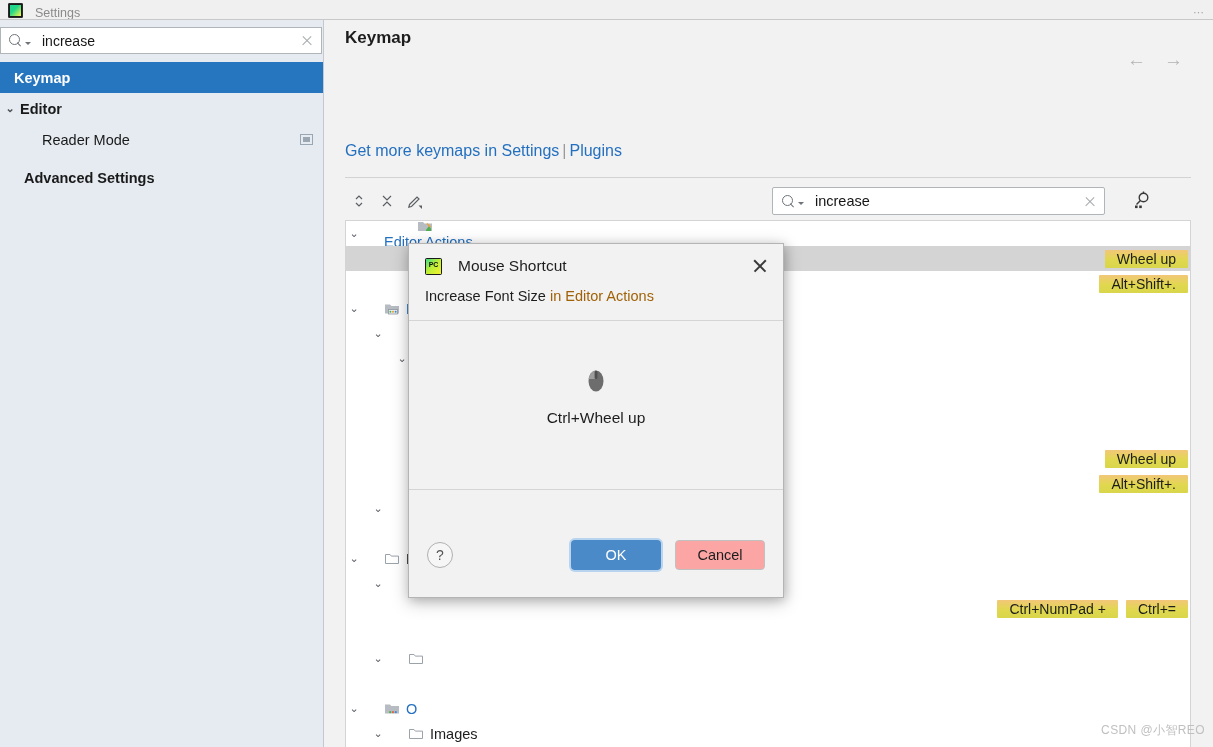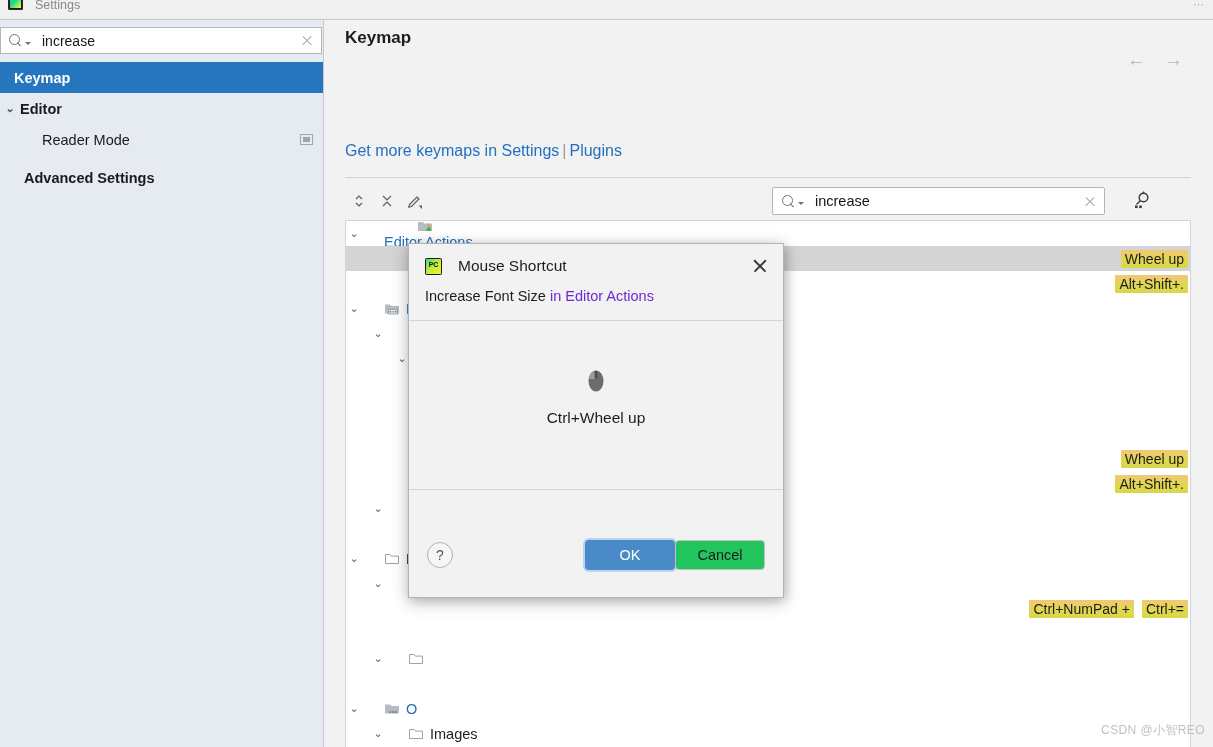--- a/index.html
+++ b/index.html
@@ -11,21 +11,21 @@
     font-size: 13px;
     color: #1d1d1d;
     background: #f2f2f2;
   }
   #app { position: relative; width: 1213px; height: 747px; }
 
   
   .titlebar {
     position: absolute; left: 0; top: 0; width: 1213px; height: 20px;
     background: #f0f0f0; border-bottom: 1px solid #c8c8c8;
-    display: flex; align-items: flex-end; padding: 8px 6px;
+    display: flex; align-items: flex-end; padding: 0 6px;
     overflow: hidden;
   }
   .tb-icon {
     width: 15px; height: 15px; margin-bottom: 1px; margin-left: 2px;
     background: #1a1a1a; border: 1px solid #2a2a2a; position: relative;
     border-radius: 1px;
   }
   .tb-icon:before {
     content: ""; position: absolute; left: 1px; top: 1px; right: 1px; bottom: 1px;
     background: linear-gradient(135deg, #21d789 0%, #21d789 40%, #fcf84a 100%);
@@ -193,21 +193,21 @@
   .hl {
     background: #ffe9a3; border-bottom: 1px solid #b79b3e;
   }
   .bold { font-weight: bold; }
 
   .t-shortcuts {
     position: absolute; right: 2px; top: 0; height: 25px;
     display: flex; align-items: center; gap: 8px;
   }
   .sc {
-    padding: 1px 4px; font-size: 14px; color: #1d1d1d;
+    padding: 1px 12px; font-size: 14px; color: #1d1d1d;
     background: linear-gradient(to bottom, #f2c779 0%, #e0d84e 55%, #d9d64b 100%);
     border-radius: 1px;
   }
 
   
   .dlg-shadow {
     position: absolute; left: 410px; top: 245px; width: 376px; height: 355px;
     background: rgba(0,0,0,.14); filter: blur(5px);
   }
   .dialog {
@@ -240,21 +240,21 @@
   .dlg-close:before, .dlg-close:after {
     content: ""; position: absolute; left: 3px; top: 10px;
     width: 16px; height: 1.5px; background: #3a3a3a;
   }
   .dlg-close:before { transform: rotate(45deg); }
   .dlg-close:after  { transform: rotate(-45deg); }
 
   .dlg-subtitle {
     padding: 0 16px 16px 16px; font-size: 14.5px; color: #1d1d1d;
   }
-  .dlg-subtitle .g { color: #6d28d9; }
+  .dlg-subtitle .g { color: #a16207; }
   .dlg-body {
     height: 170px; border-top: 1px solid #d5d5d5; border-bottom: 1px solid #d5d5d5;
     background: #f2f2f2;
     display: flex; flex-direction: column; align-items: center;
     justify-content: flex-start; padding-top: 48px;
   }
   .mouse-ico { width: 18px; height: 24px; }
   .dlg-shortcut-text {
     margin-top: 16px; font-size: 15.5px; color: #1d1d1d;
   }
@@ -267,22 +267,22 @@
     background: #f6f6f6; color: #555; display: flex; align-items: center;
     justify-content: center; font-size: 14px; cursor: pointer;
   }
   .btn-ok {
     margin-left: auto; width: 90px; height: 30px; border-radius: 4px;
     background: #4a8ac9; color: #fff; font-size: 14.5px; border: none;
     box-shadow: 0 0 0 2px #b9d4ee; cursor: pointer;
     font-family: "Liberation Sans", sans-serif;
   }
   .btn-cancel {
-    width: 90px; height: 30px; border-radius: 4px;
-    background: #22c55e; color: #1d1d1d; font-size: 14.5px;
+    margin-left: 14px; width: 90px; height: 30px; border-radius: 4px;
+    background: #fca5a5; color: #1d1d1d; font-size: 14.5px;
     border: 1px solid #c0c0c0; cursor: pointer;
     font-family: "Liberation Sans", sans-serif;
   }
 
   .watermark {
     position: absolute; right: 8px; bottom: 8px;
     font-size: 12px; color: #c0c0c0; letter-spacing: .4px;
   }
 </style>
 </head>

